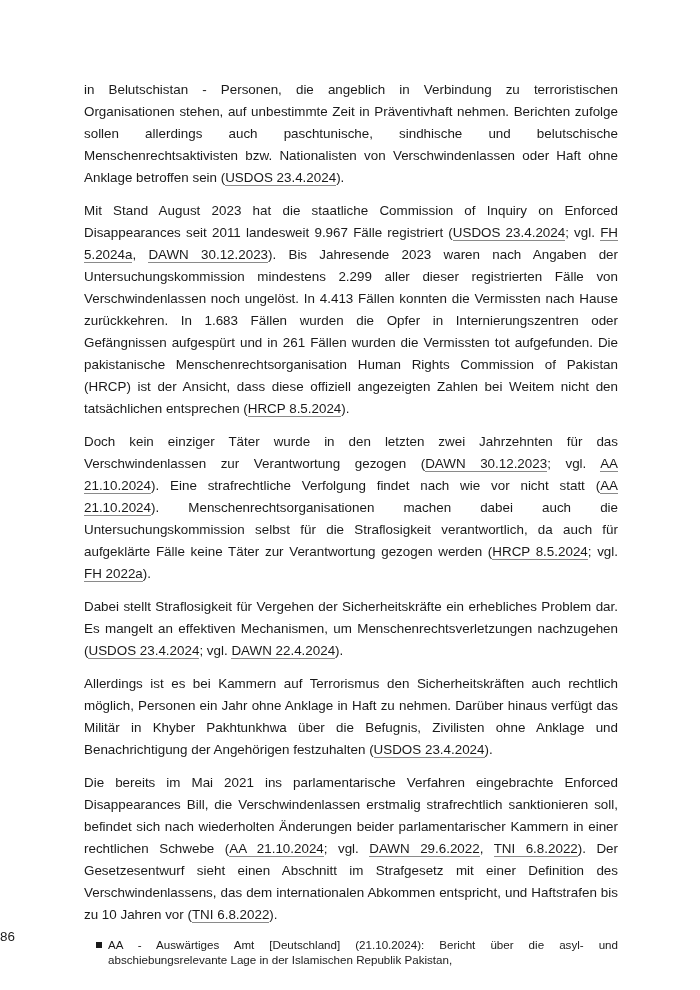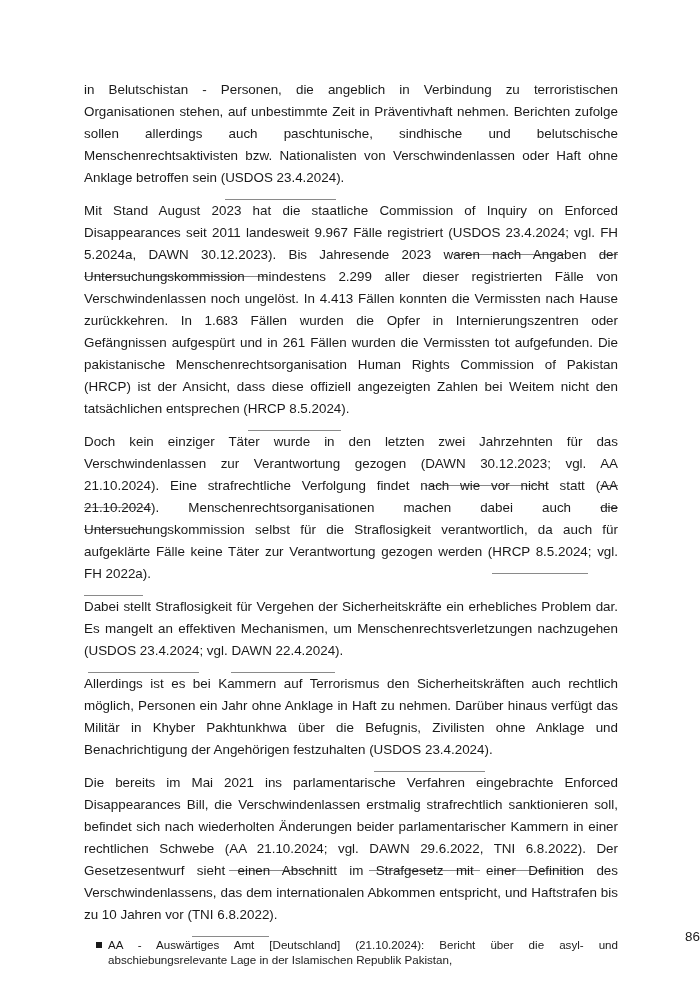--- a/index.html
+++ b/index.html
@@ -25,21 +25,21 @@
       font-size: 13.4px;
       line-height: 22px;
       text-align: justify;
       margin: 0 0 11px 0;
       hyphens: manual;
     }
     .cite {
       text-decoration: none;
       border-bottom: 1.2px solid #8a8a8a;
       color: inherit;
-      padding-bottom: 14px;
+      padding-bottom: 0px;
     }
     .heading {
       font-size: 13.4px;
       line-height: 22px;
       margin: 0 0 24px 0;
     }
     .sources {
       list-style: none;
       margin: 0;
       padding: 0 0 0 12px;
@@ -58,21 +58,21 @@
       top: 5px;
       width: 6px;
       height: 6px;
       background: #1a1a1a;
     }
     .page-number {
       position: absolute;
       left: 0;
       width: 700px;
       top: 929px;
-      text-align: right;
+      text-align: left;
       font-size: 13.4px;
     }
   </style>
 </head>
 <body>
 
 <div class="page">
   <div id="paragraphs">
       <p class="para"><span>in Belutschistan - Personen, die angeblich in Verbindung zu terroristischen Organisationen ste­hen, auf unbestimmte Zeit in Präventivhaft nehmen. Berichten zufolge sollen allerdings auch paschtunische, sindhische und belutschische Menschenrechtsaktivisten bzw. Nationalisten von Verschwindenlassen oder Haft ohne Anklage betroffen sein (</span><a class="cite">USDOS 23.4.2024</a><span>).</span></p>
       <p class="para"><span>Mit Stand August 2023 hat die staatliche Commission of Inquiry on Enforced Disappearan­ces seit 2011 landesweit 9.967 Fälle registriert (</span><a class="cite">USDOS 23.4.2024</a><span>; vgl. </span><a class="cite">FH 5.2024a</a><span>, </span><a class="cite">DAWN 30.12.2023</a><span>). Bis Jahresende 2023 waren nach Angaben der Untersuchungskommission min­destens 2.299 aller dieser registrierten Fälle von Verschwindenlassen noch ungelöst. In 4.413 Fällen konnten die Vermissten nach Hause zurückkehren. In 1.683 Fällen wurden die Opfer in Internierungszentren oder Gefängnissen aufgespürt und in 261 Fällen wurden die Vermissten tot aufgefunden. Die pakistanische Menschenrechtsorganisation Human Rights Commission of Pakistan (HRCP) ist der Ansicht, dass diese offiziell angezeigten Zahlen bei Weitem nicht den tatsächlichen entsprechen (</span><a class="cite">HRCP 8.5.2024</a><span>).</span></p>

